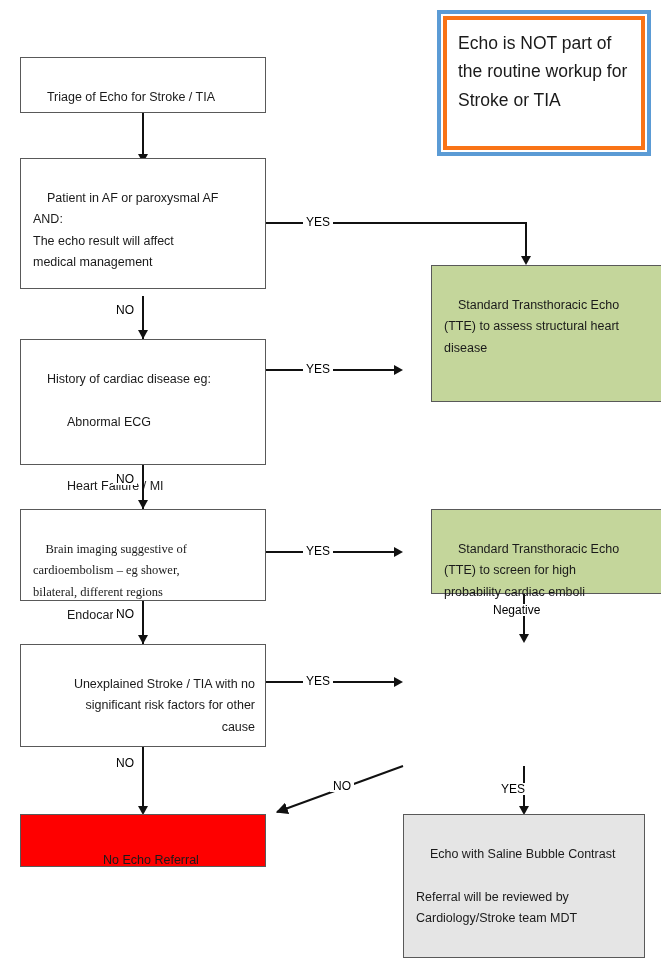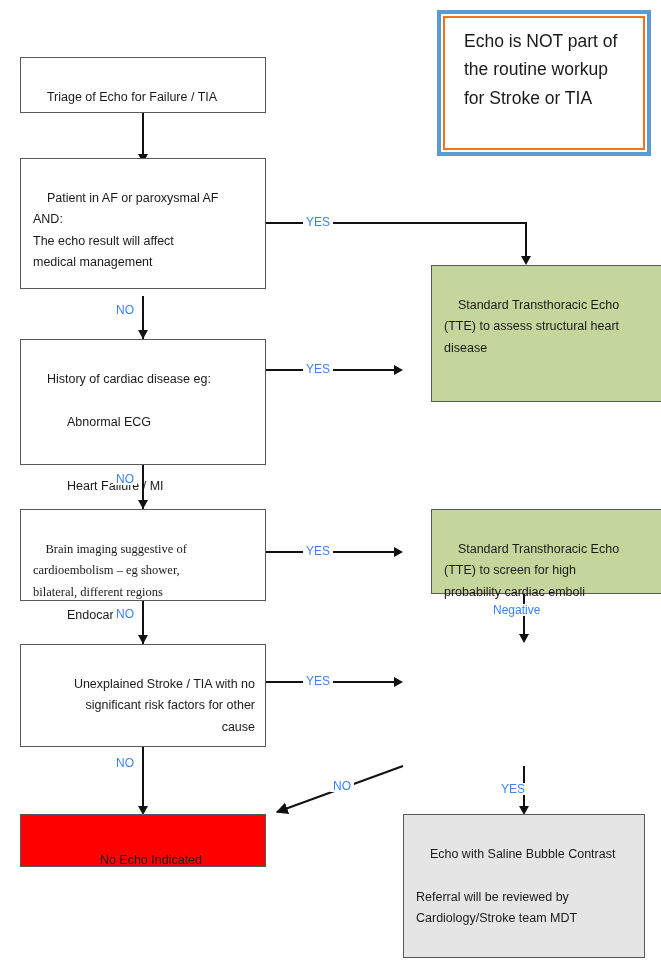--- a/index.html
+++ b/index.html
@@ -37,23 +37,23 @@
     position: absolute;
     box-sizing: border-box;
     border: 4px solid #5b9bd5;
     background: #ffffff;
     padding: 2px;
   }
   .callout-inner {
     box-sizing: border-box;
     width: 100%;
     height: 100%;
-    border: 2px solid #f97316;
-    background: #ffffff;
-    padding: 9px 19px;
+    border: 4px solid #f97316;
+    background: #ffffff;
+    padding: 9px 11px;
     font-size: 17.5px;
     line-height: 1.62;
     color: #1a1a1a;
     white-space: pre-wrap;
   }
 
   
   .vline {
     position: absolute;
     width: 2px;
@@ -76,21 +76,21 @@
     position: absolute;
     width: 0;
     height: 0;
     border-top: 5px solid transparent;
     border-bottom: 5px solid transparent;
     border-left: 9px solid #111111;
   }
   .edge-label {
     position: absolute;
     font-size: 12px;
-    color: #3b82f6;
+    color: #000000;
     background: #ffffff;
     padding: 0 3px;
     line-height: 1;
     white-space: nowrap;
   }
   .diag {
     position: absolute;
     left: 0;
     top: 0;
     overflow: visible;
@@ -101,21 +101,21 @@
 </head>
 <body>
 
 <div id="canvas">
 
   <div class="callout" style="left:437px; top:10px; width:214px; height:146px;">
     <div class="callout-inner">Echo is NOT part of the routine workup for Stroke or TIA</div>
   </div>
 
   <div class="node" style="left:20px; top:57px; width:246px; height:56px;">
-    <span>Triage of Echo for Failure / TIA</span>
+    <span>Triage of Echo for Stroke / TIA</span>
   </div>
 
   <div class="vline" style="left:142px; top:113px; height:43px;"></div>
   <div class="arrow-down" style="left:138px; top:154px;"></div>
 
   <div class="node" style="left:20px; top:158px; width:246px; height:131px;">
     <span>Patient in AF or paroxysmal AF
 AND:
 The echo result will affect
 medical management</span>
@@ -199,21 +199,21 @@
     </defs>
     <line x1="403" y1="766" x2="277" y2="812" stroke="#111111" stroke-width="2" marker-end="url(#ah)"></line>
   </svg>
   <div class="edge-label" style="left:330px; top:780px;">NO</div>
 
   <div class="vline" style="left:523px; top:766px; height:46px;"></div>
   <div class="edge-label" style="left:498px; top:783px;">YES</div>
   <div class="arrow-down" style="left:519px; top:806px;"></div>
 
   <div class="node red" style="left:20px; top:814px; width:246px; height:53px; padding-top:13px;">
-    <span>No Echo Indicated</span>
+    <span>No Echo Referral</span>
   </div>
 
   <div class="node yellow" style="left:403px; top:814px; width:242px; height:144px;">
     <span>Echo with Saline Bubble Contrast
 
 Referral will be reviewed by
 Cardiology/Stroke team MDT</span>
   </div>
 
 </div>

